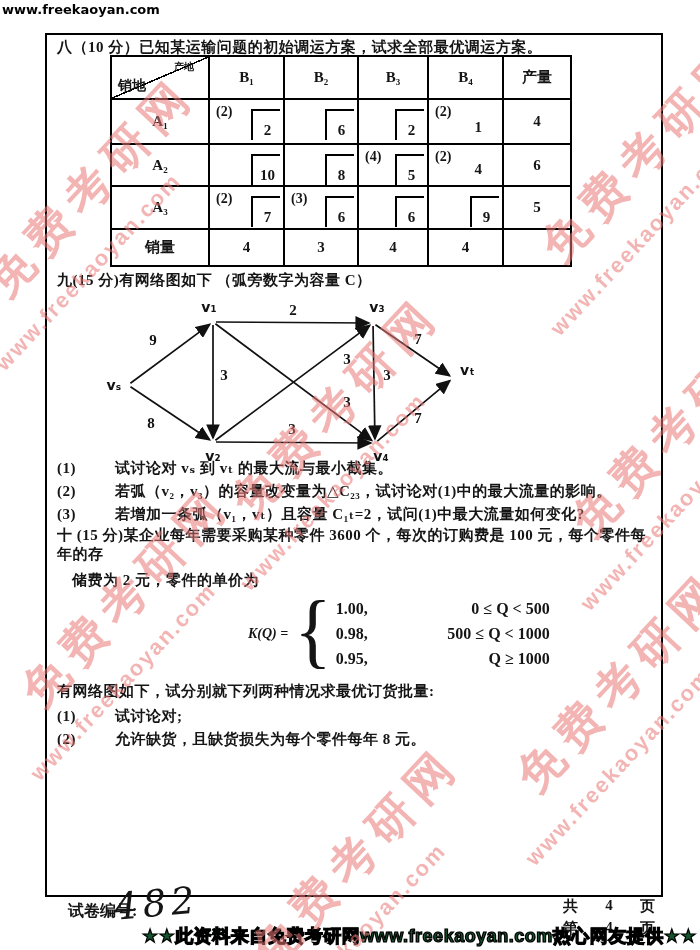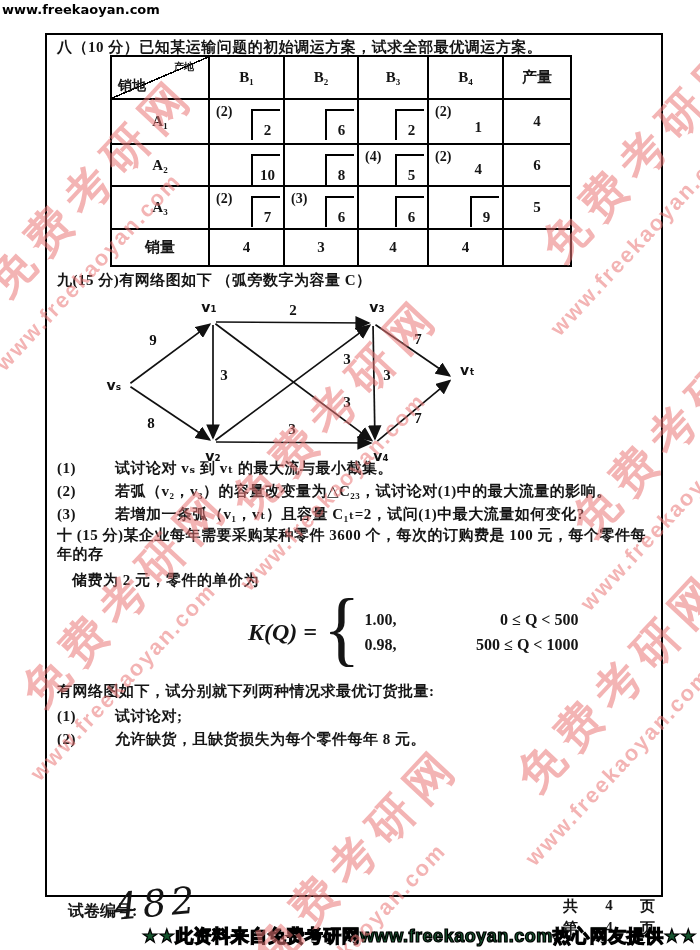--- a/index.html
+++ b/index.html
@@ -49,21 +49,21 @@
   .qno{width:58px;flex:0 0 58px;}
 
   .q9-subs{left:57px;top:457px;width:590px;}
   .q10-line1{left:57px;top:526px;width:600px;}
   .q10-line2{left:72px;top:571px;width:600px;}
   .q10-assume{left:57px;top:682px;width:600px;}
   .q10-subs{left:57px;top:705px;width:600px;}
 
   
   .formula{left:248px;top:596px;display:flex;align-items:center;z-index:2;font-family:"Liberation Serif","DejaVu Serif",serif;}
-  .formula-lhs{font-size:24px;font-style:italic;font-weight:bold;margin-right:6px;}
+  .formula-lhs{font-size:14px;font-style:italic;font-weight:bold;margin-right:6px;}
   .formula-brace{font-size:78px;font-weight:400;line-height:78px;transform:scaleY(1.05);margin-top:-6px;}
   .cases{display:flex;flex-direction:column;margin-left:4px;}
   .case-row{display:flex;font-size:16px;font-weight:bold;line-height:25px;}
   .case-val{width:56px;}
   .case-cond{width:158px;text-align:right;}
 
   
   .exam-number-label{left:68px;top:901px;font-size:16px;font-weight:bold;z-index:2;}
   .exam-number-value{left:114px;top:882px;font-size:37px;font-style:italic;font-family:"DejaVu Serif",serif;
     letter-spacing:5px;transform:rotate(-5deg);z-index:2;}
@@ -214,20 +214,24 @@
   <span class="formula-brace">{</span>
   <div class="cases" id="cases">
       <div class="case-row">
         <span class="case-val">1.00,</span>
         <span class="case-cond">0 ≤ Q &lt; 500</span>
       </div>
       <div class="case-row">
         <span class="case-val">0.98,</span>
         <span class="case-cond">500 ≤ Q &lt; 1000</span>
       </div>
+      <div class="case-row">
+        <span class="case-val">0.95,</span>
+        <span class="case-cond">Q ≥ 1000</span>
+      </div>
     </div>
 </div>
 
 <div class="abs qline q10-assume">有网络图如下，试分别就下列两种情况求最优订货批量:</div>
 <div class="abs qlist q10-subs" id="q10subs">
     <div class="qrow">
       <span class="qno">(1)</span>
       <span>试讨论对;</span>
     </div>
     <div class="qrow">

